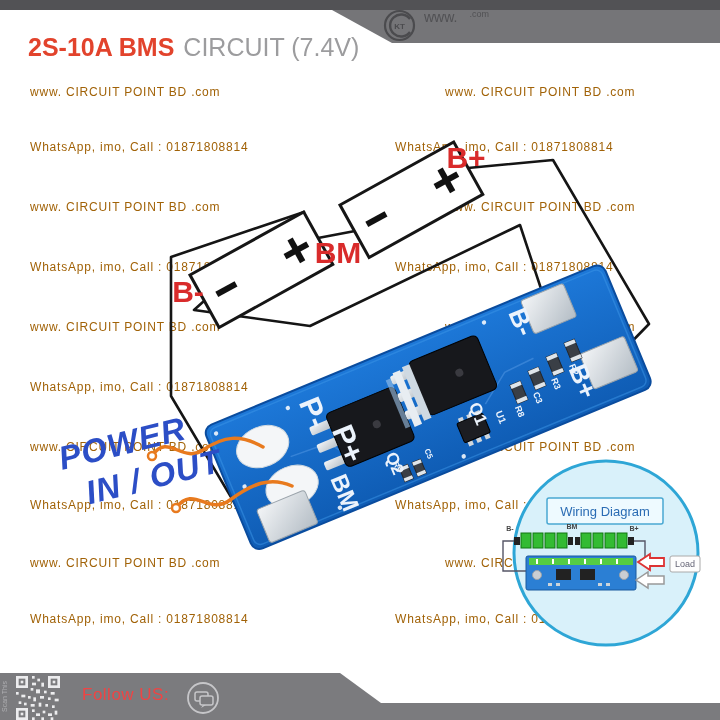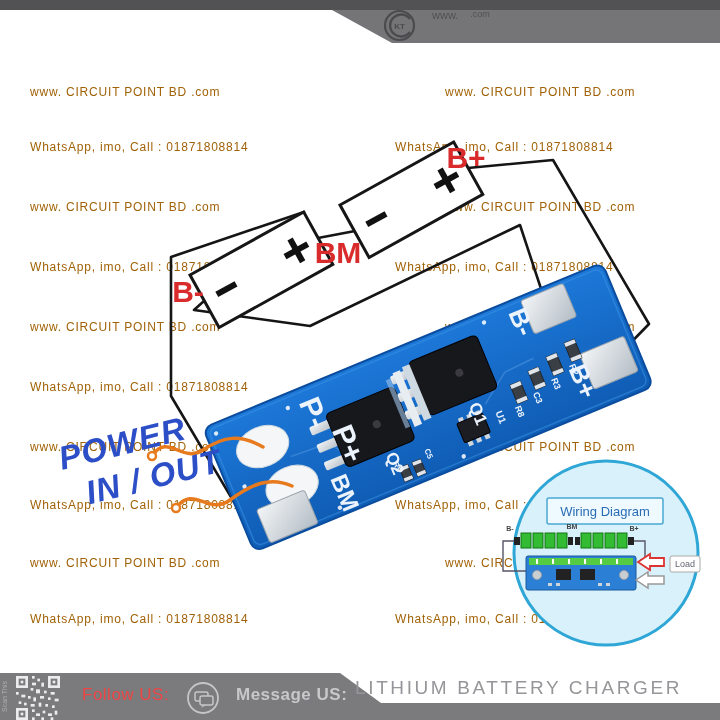--- a/index.html
+++ b/index.html
@@ -10,21 +10,21 @@
       letter-spacing:.8px;white-space:nowrap;}
   .wm span{position:absolute;top:0;}
   .wm span.c1{left:30px;}
   .wm.www span.c2{left:445px;}
   .wm.wa  span.c2{left:395px;}
   
   .top-strip{position:absolute;left:0;top:0;width:720px;height:10px;background:#525255;}
   .top-band{position:absolute;left:0;top:0;width:720px;height:43px;
             clip-path:polygon(332px 10px,720px 10px,720px 43px,392px 43px);background:#757578;}
   .logo-wrap{position:absolute;left:383px;top:9px;height:34px;display:flex;align-items:flex-start;}
-  .logo-www{font-size:11px;color:#515154;margin-left:16px;}
+  .logo-www{font-size:14px;color:#515154;margin-left:8px;}
   .logo-name{font-size:21px;font-weight:bold;color:#4b4b4e;letter-spacing:2px;margin-left:2px;}
   .logo-com{font-size:9px;color:#515154;margin-left:12px;}
   .title{position:absolute;left:28px;top:33px;font-size:25px;white-space:nowrap;}
   .title .red{color:#e2432c;font-weight:bold;}
   .title .gray{color:#9c9c9e;margin-left:9px;}
   .badge{position:absolute;left:580px;top:55px;width:126px;height:33px;border-radius:17px;
          background:#6c6c6f;color:#fff;font-size:23px;font-weight:bold;letter-spacing:1px;
          display:flex;align-items:center;justify-content:center;}
   
   svg.layer{position:absolute;left:0;top:0;}
@@ -294,24 +294,26 @@
   <div class="top-band"></div>
   <div class="logo-wrap">
     <svg width="33" height="33" viewBox="0 0 33 33">
       <circle cx="16.5" cy="16.5" r="14.5" fill="none" stroke="#4b4b4e" stroke-width="2.2"></circle>
       <path d="M27,10 A11,11 0 1 0 27,23" fill="none" stroke="#4b4b4e" stroke-width="2.4"></path>
       <text x="16.5" y="20" font-size="8" font-weight="bold" fill="#4b4b4e" text-anchor="middle">KT</text>
     </svg>
     <span class="logo-www">www.</span>
     <span class="logo-com">.com</span>
   </div>
+  <div class="title">
+    <span class="red">2S-10A BMS</span><span class="gray">CIRCUIT (7.4V)</span>
+  </div>
 
   <div class="bottom-bar"></div>
   <div class="bottom-notch"></div>
-  <div class="product">LITHIUM BATTERY CHARGER</div>
   <svg class="qr" width="44" height="44" viewBox="0 0 33 33">
     <g fill="#ececee">
       <rect x="0" y="0" width="9" height="9"></rect>
         <rect x="24" y="0" width="9" height="9"></rect>
         <rect x="0" y="24" width="9" height="9"></rect>
       <rect x="2" y="2" width="5" height="5" fill="#7b7b7e"></rect>
         <rect x="26" y="2" width="5" height="5" fill="#7b7b7e"></rect>
         <rect x="2" y="26" width="5" height="5" fill="#7b7b7e"></rect>
       <rect x="3.5" y="3.5" width="2" height="2"></rect>
         <rect x="27.5" y="3.5" width="2" height="2"></rect>
@@ -348,14 +350,13 @@
     </g>
   </svg>
   <div class="scan">Scan This</div>
   <div class="follow">Follow US:</div>
   <svg class="chat" width="34" height="34" viewBox="0 0 34 34">
     <circle cx="17" cy="17" r="15" fill="none" stroke="#c6c6c9" stroke-width="1.8"></circle>
     <rect x="9" y="11" width="13" height="9" rx="2" fill="none" stroke="#c6c6c9" stroke-width="1.5"></rect>
     <rect x="14" y="15" width="13" height="9" rx="2" fill="#7b7b7e" stroke="#c6c6c9" stroke-width="1.5"></rect>
     <path d="M17,24 l-2,3 l5,-3 z" fill="#c6c6c9"></path>
   </svg>
-  <div class="message">Message US:</div>
 </div>
 
 </body></html>

